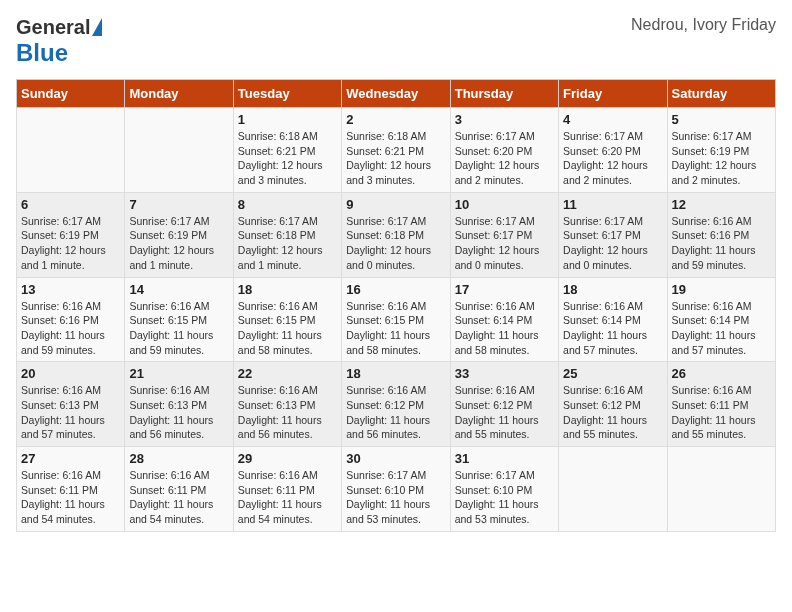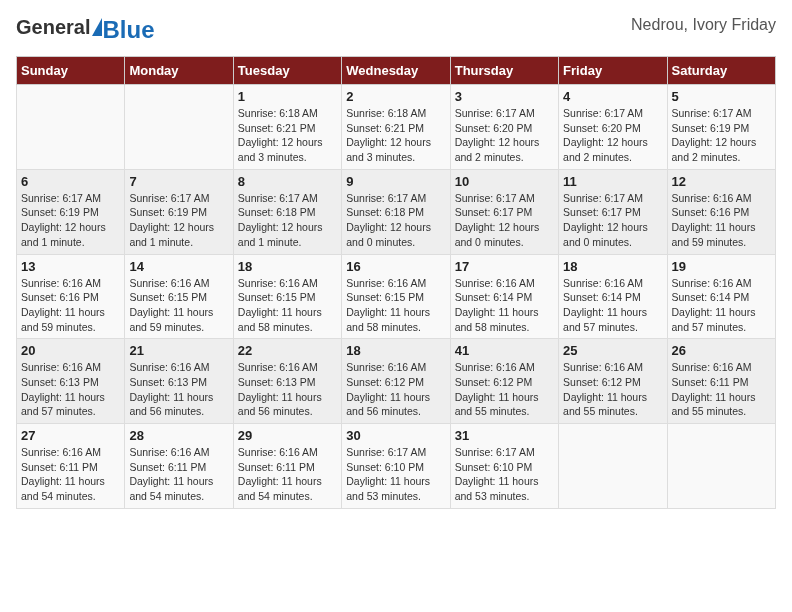--- a/index.html
+++ b/index.html
@@ -11,21 +11,21 @@
       padding: 16px;
     }
     .header {
       display: flex;
       justify-content: space-between;
       align-items: flex-start;
       margin-bottom: 12px;
     }
     .logo {
       display: flex;
-      flex-direction: row;
+      flex-direction: column;
       align-items: flex-start;
     }
     .logo-top {
       display: flex;
       align-items: center;
     }
     .logo-general {
       font-size: 20px;
       font-weight: bold;
       color: #333;
@@ -54,21 +54,21 @@
     .subtitle {
       font-size: 16px;
       color: #555;
     }
     .calendar {
       width: 100%;
       border-collapse: collapse;
       font-size: 11px;
     }
     .calendar thead th {
-      background-color: #7f1d1d;
+      background-color: #c2410c;
       color: #fff;
       padding: 6px 4px;
       text-align: left;
       font-size: 13px;
       font-weight: bold;
       border: 1px solid #ccc;
     }
     .calendar tbody td {
       vertical-align: top;
       border: 1px solid #ddd;
@@ -264,21 +264,21 @@
 Sunset: 6:13 PM
 Daylight: 11 hours and 56 minutes.</div>
         </td>
         <td>
           <div class="day-number">18</div>
           <div class="day-info">Sunrise: 6:16 AM
 Sunset: 6:12 PM
 Daylight: 11 hours and 56 minutes.</div>
         </td>
         <td>
-          <div class="day-number">41</div>
+          <div class="day-number">33</div>
           <div class="day-info">Sunrise: 6:16 AM
 Sunset: 6:12 PM
 Daylight: 11 hours and 55 minutes.</div>
         </td>
         <td>
           <div class="day-number">25</div>
           <div class="day-info">Sunrise: 6:16 AM
 Sunset: 6:12 PM
 Daylight: 11 hours and 55 minutes.</div>
         </td>

